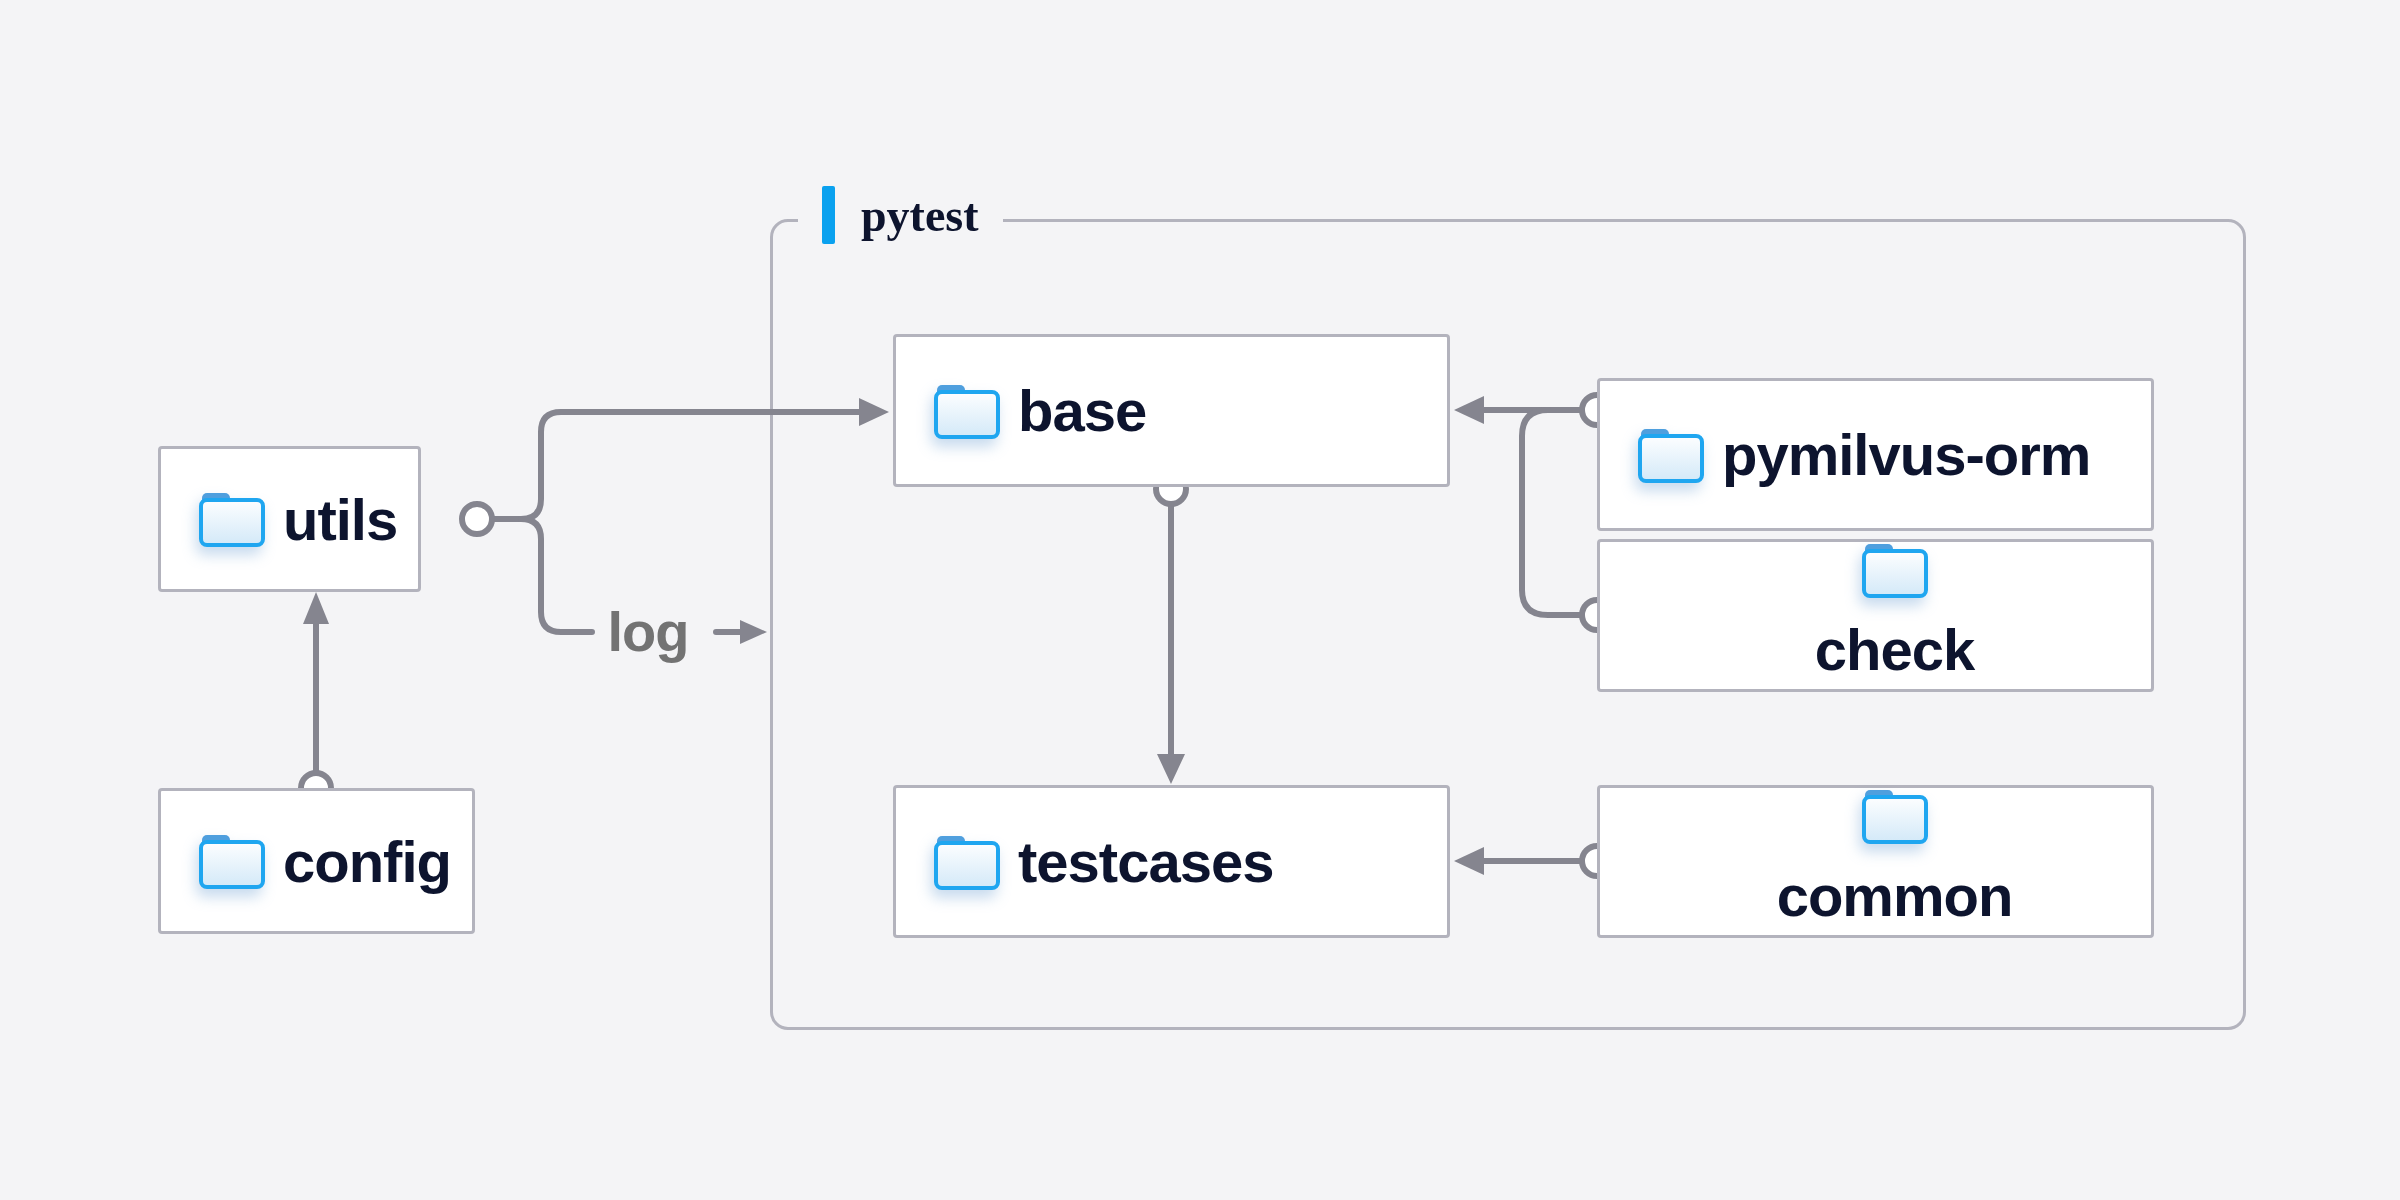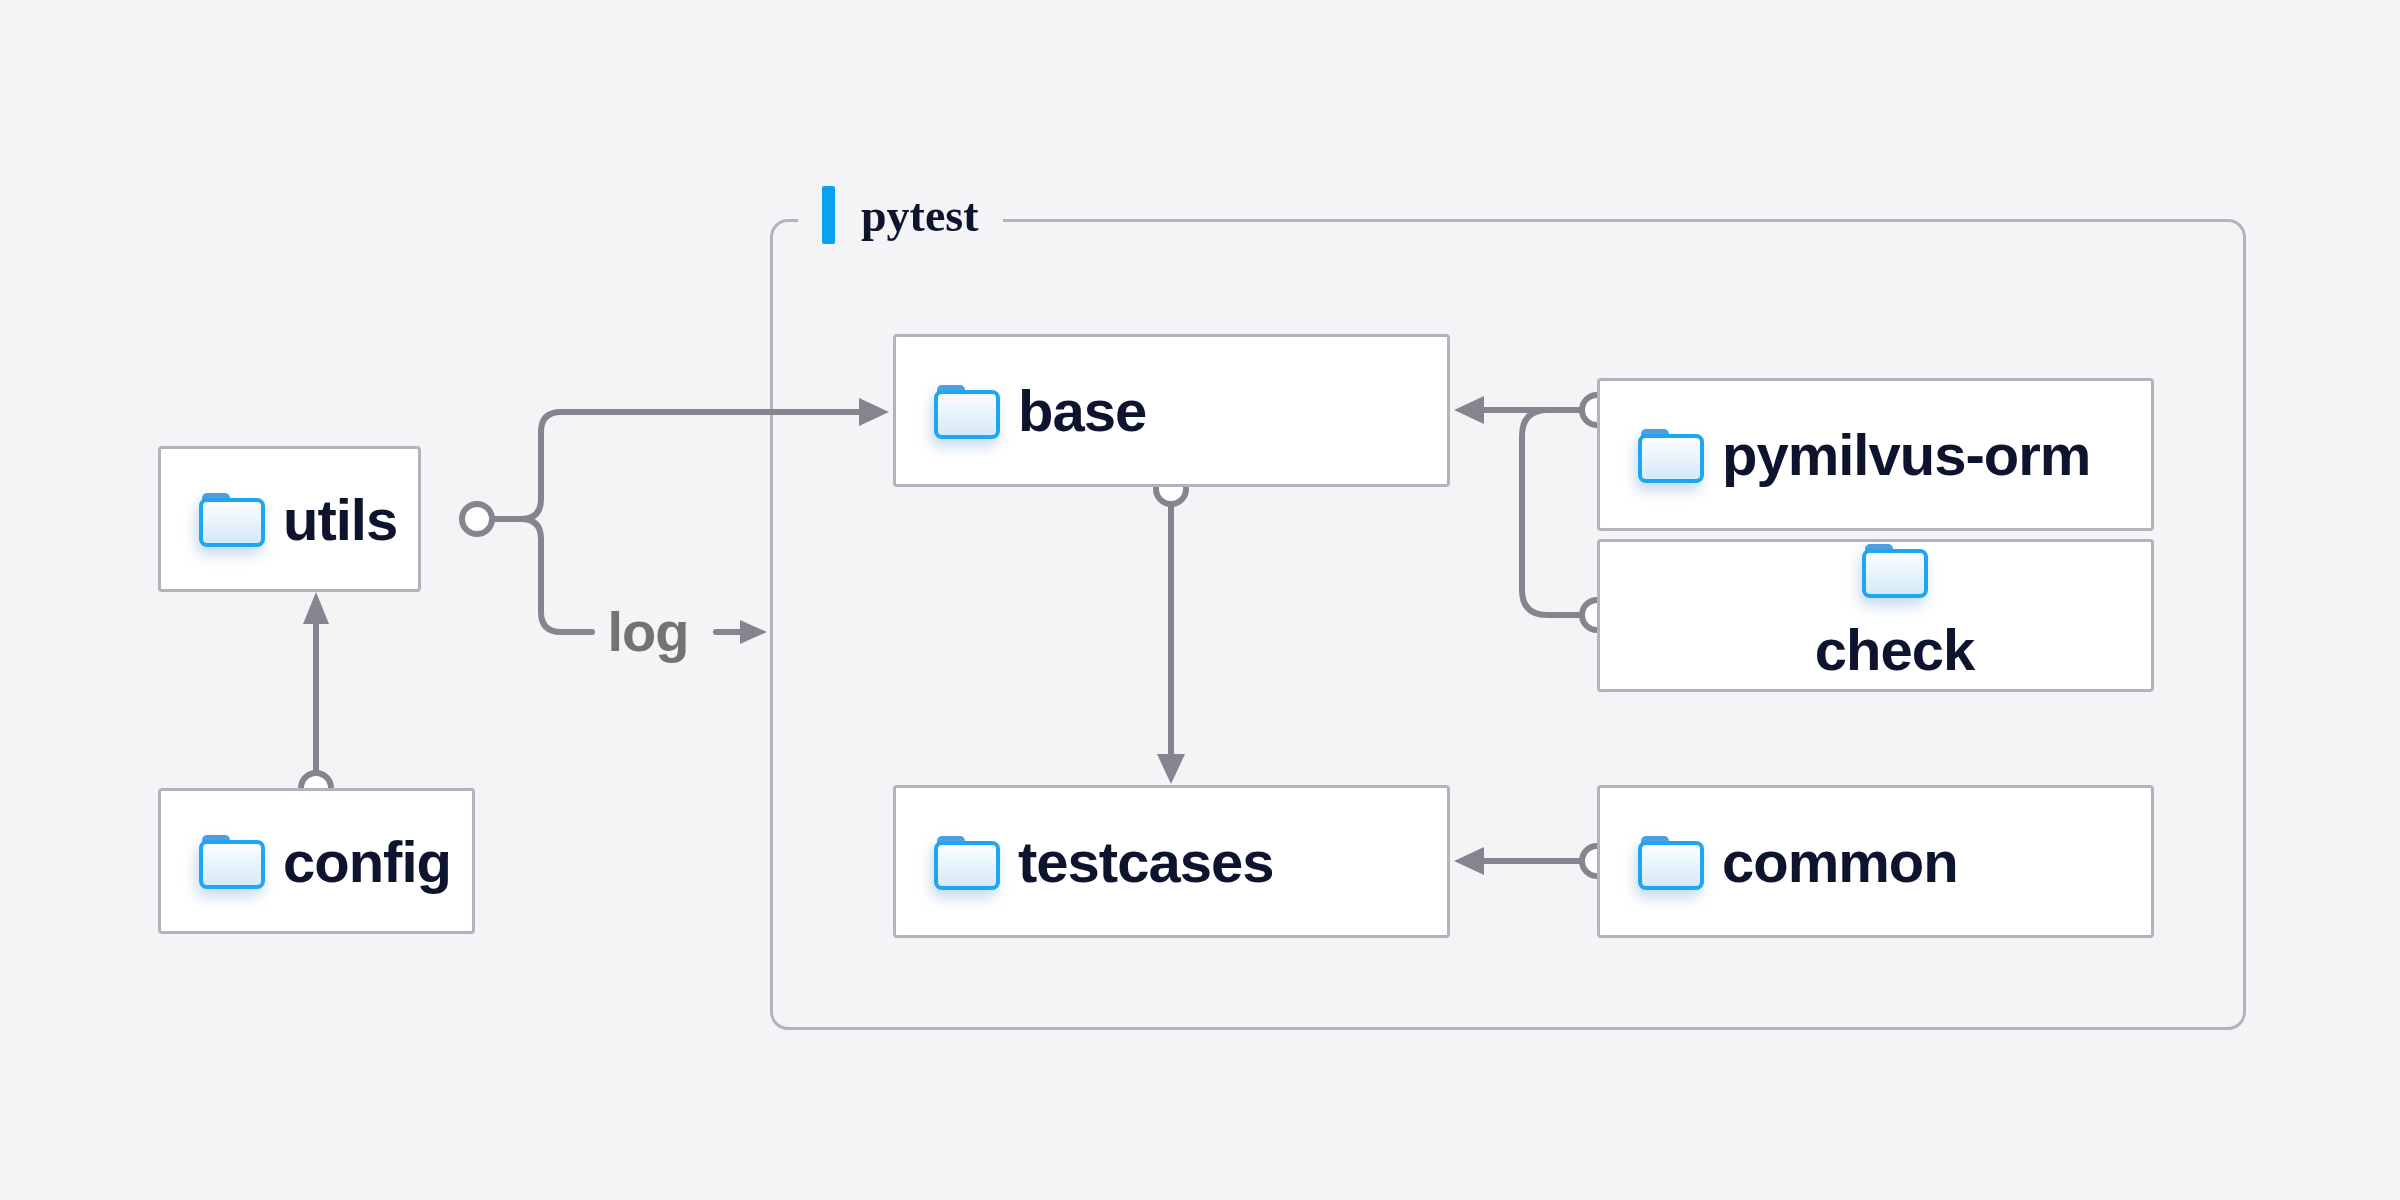--- a/index.html
+++ b/index.html
@@ -35,21 +35,21 @@
     white-space:nowrap;
   }
   .folder-svg { width:66px; height:56px; flex:0 0 auto;
     filter:drop-shadow(-3px 8px 7px rgba(110,160,210,0.38)); }
   #n-utils     { left:158px;  top:446px; width:263px; height:146px; }
   #n-config    { left:158px;  top:788px; width:317px; height:146px; }
   #n-base      { left:893px;  top:334px; width:557px; height:153px; }
   #n-pymilvus  { left:1597px; top:334px; width:557px; height:153px;margin-top:44px; }
   #n-check     { left:1597px; top:539px; width:557px; height:153px;flex-direction:column; }
   #n-testcases { left:893px;  top:785px; width:557px; height:153px; }
-  #n-common    { left:1597px; top:785px; width:557px; height:153px; }
+  #n-common    { left:1597px; top:785px; width:557px; height:153px;flex-direction:column; }
   
   .edge-layer { position:absolute; left:0; top:0; width:2400px; height:1200px; z-index:1; }
   .log-label {
     position:absolute; left:593px; top:597px; width:110px; height:70px;
     line-height:70px; text-align:center; z-index:2;
     font-size:56px; font-weight:bold; color:#737373; letter-spacing:-1px;
   }
 </style>
 </head>
 <body>

